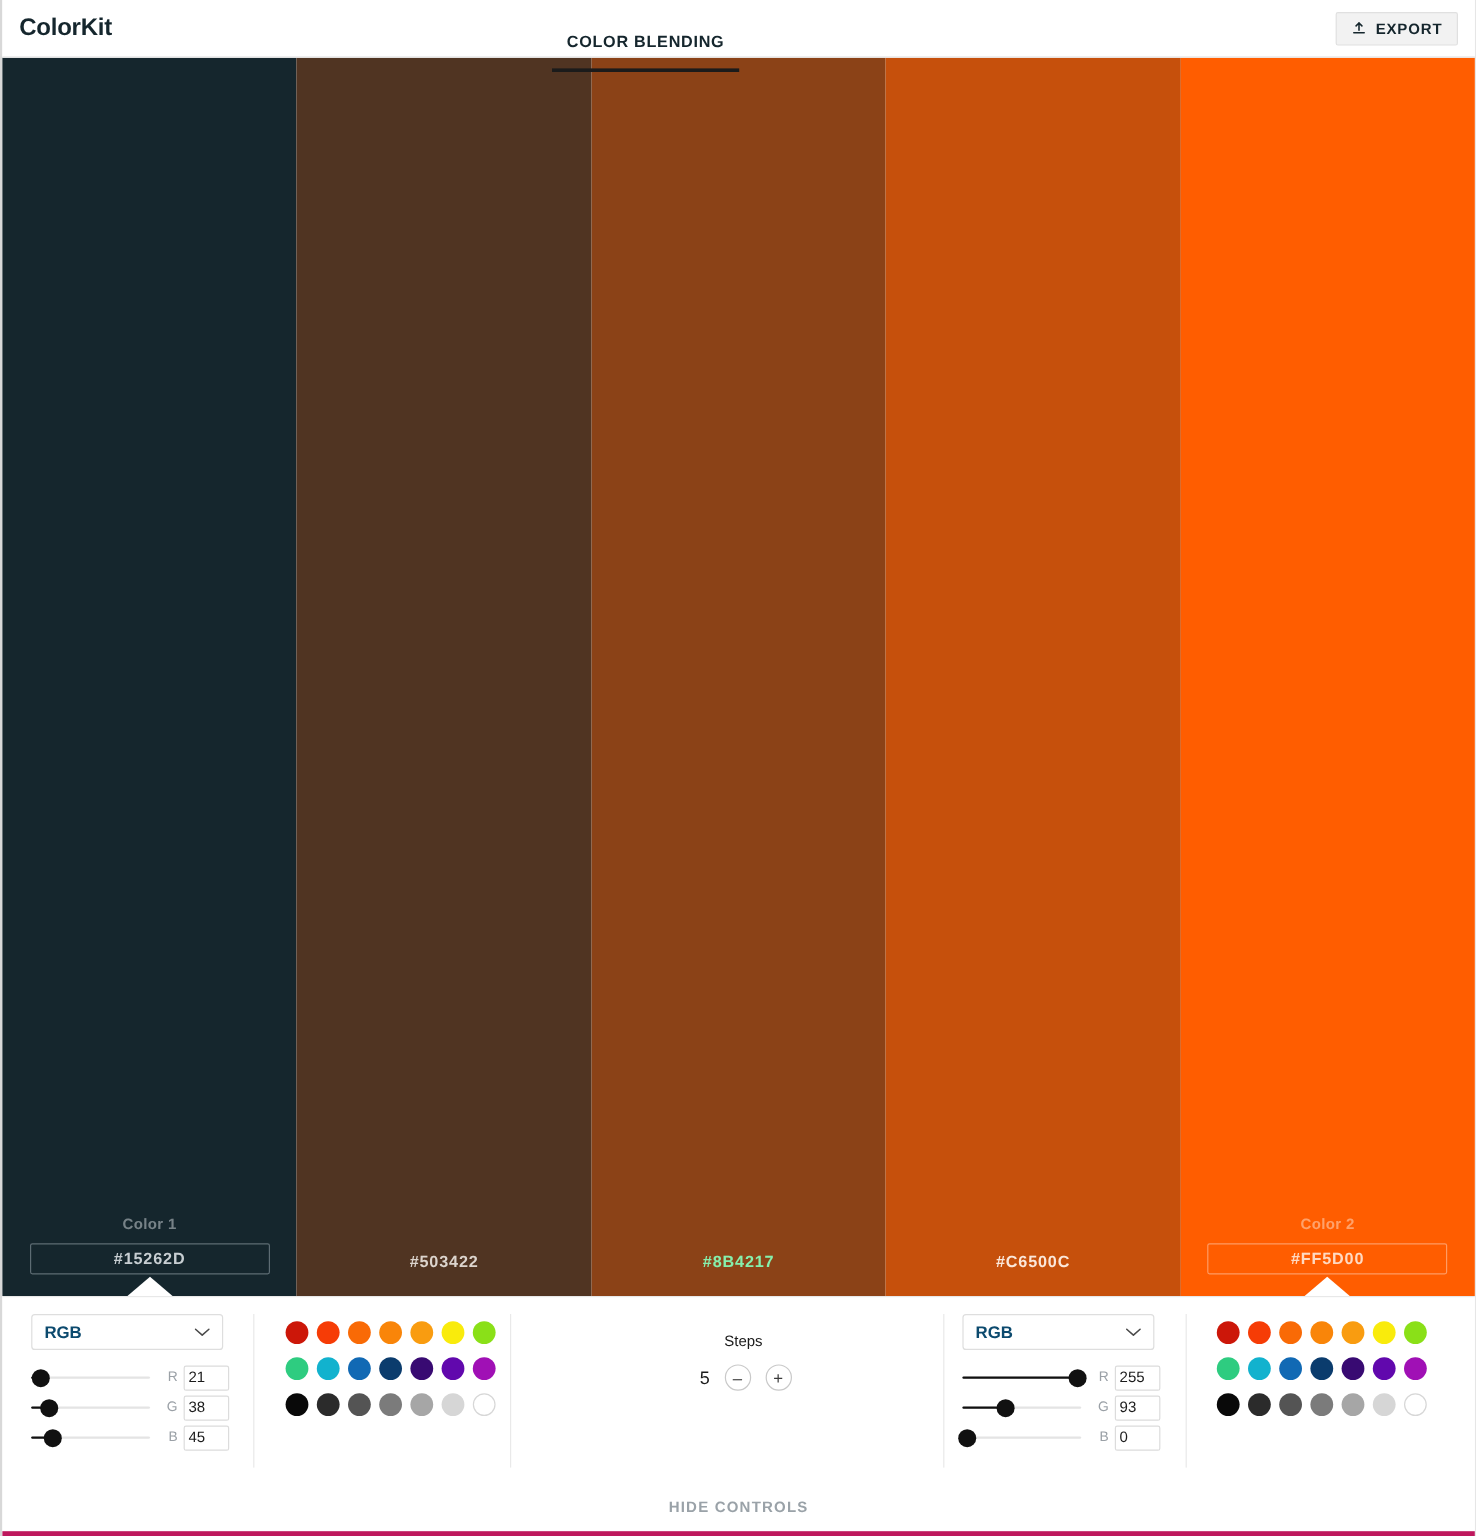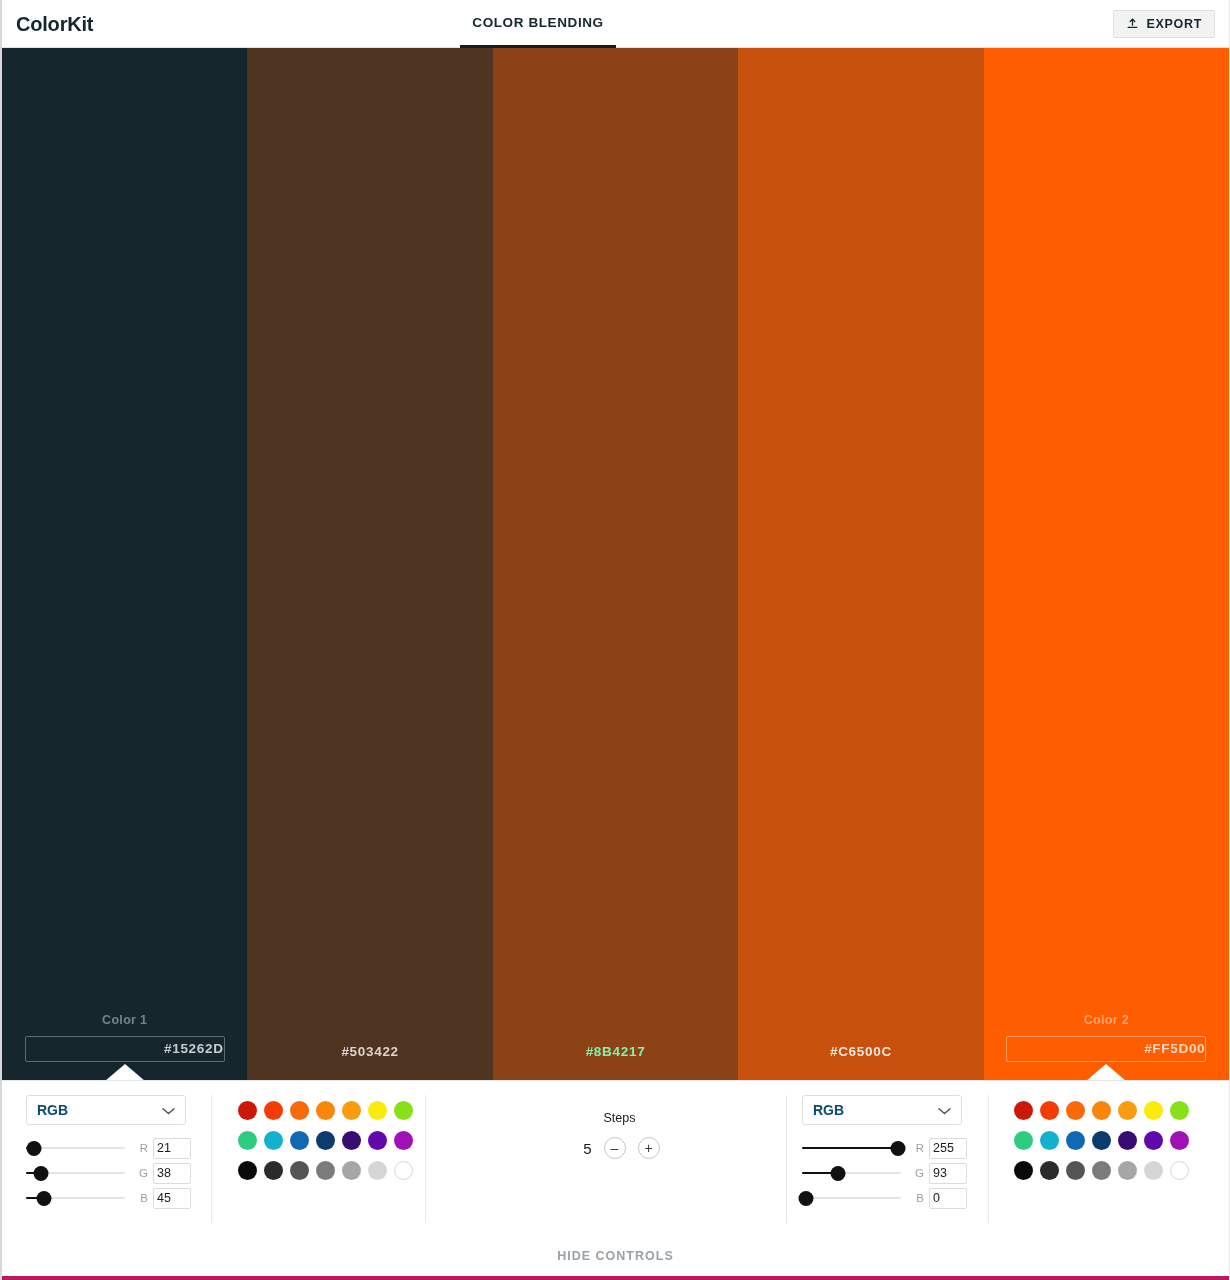--- a/index.html
+++ b/index.html
@@ -38,21 +38,21 @@
     transform: translateY(-50%);
     font-size: 20px;
     font-weight: bold;
     color: #15262d;
     letter-spacing: -0.2px;
   }
   .tabs {
     position: absolute;
     left: 458px;
     top: 0;
-    height: 48px;
+    height: 60px;
     display: flex;
     align-items: flex-end;
     gap: 0px;
   }
   .tab {
     height: 48px;
     display: flex;
     align-items: center;
     justify-content: center;
     font-size: 13.5px;
@@ -112,21 +112,21 @@
     font-size: 12.5px;
     font-weight: bold;
     letter-spacing: 0.3px;
     margin-bottom: 9px;
     opacity: 0.55;
   }
   .sw-hex {
     font-size: 13.5px;
     font-weight: bold;
     letter-spacing: 0.7px;
-    text-align: right;
+    text-align: center;
   }
   .sw-hex-box {
     width: 200px;
     height: 26px;
     line-height: 24px;
     border: 1px solid;
     border-radius: 2px;
     background: transparent;
     cursor: text;
   }

